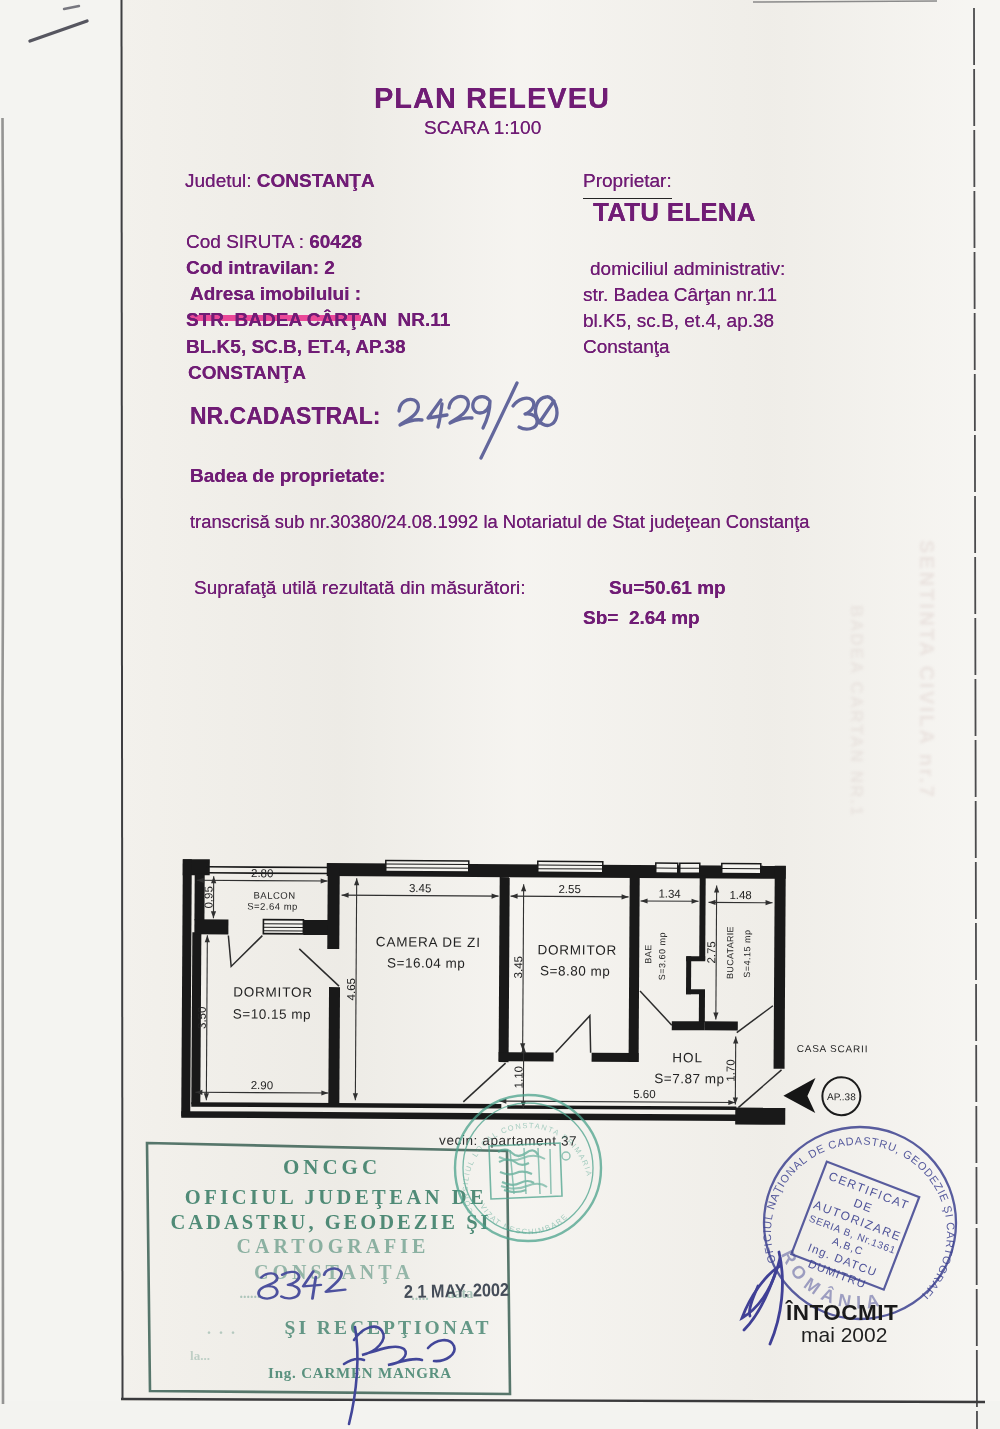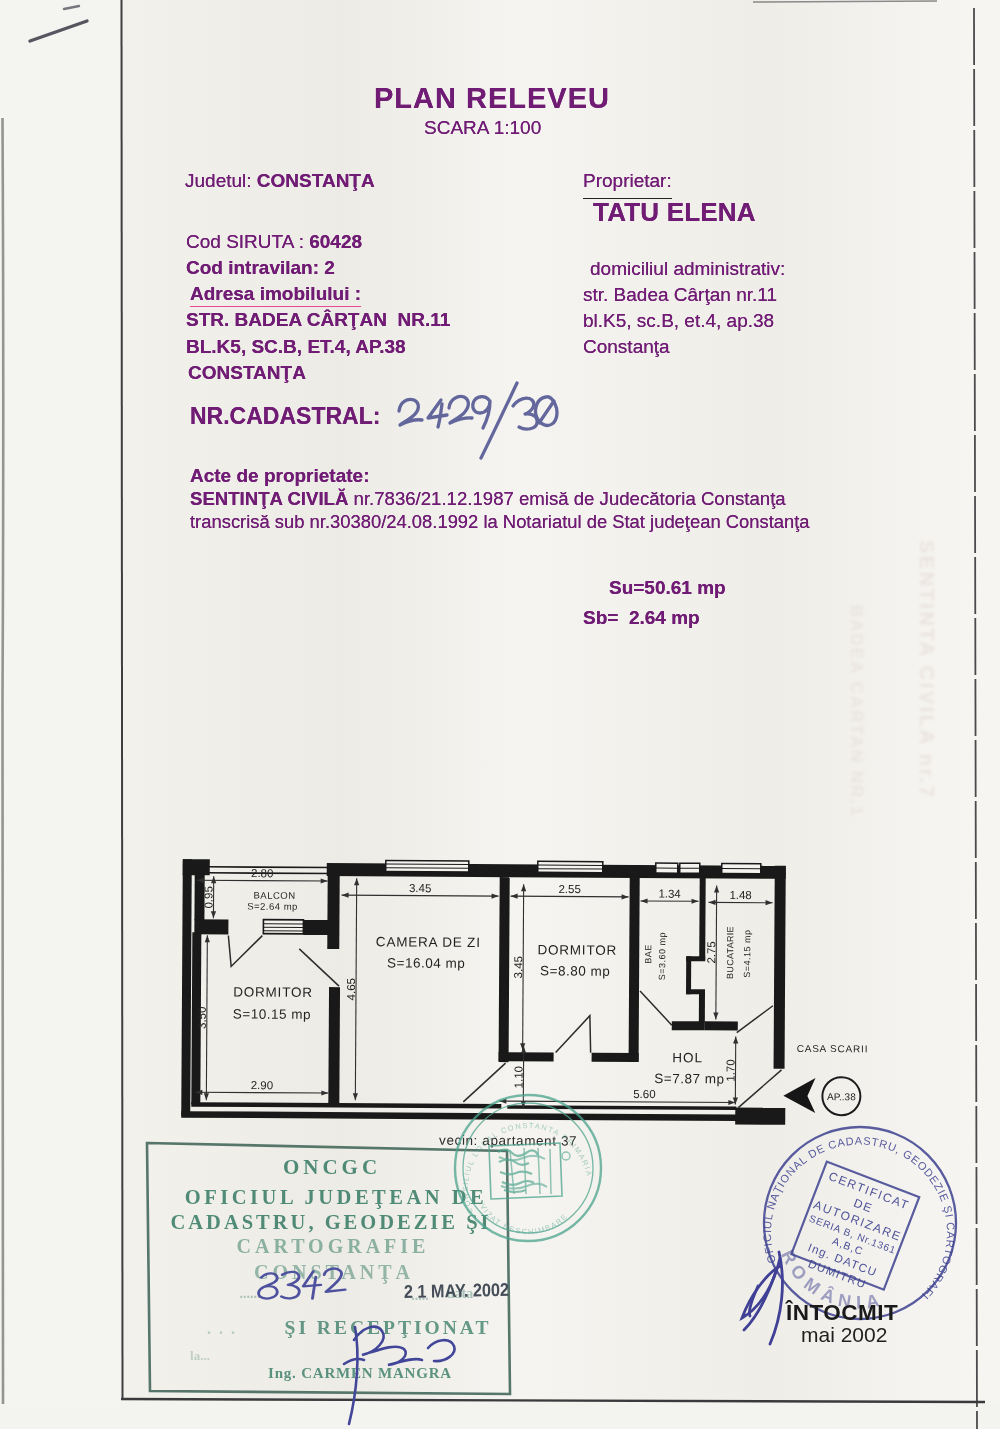--- a/index.html
+++ b/index.html
@@ -24,21 +24,21 @@
 
   <div class="t" style="left:424px;top:118px;font-size:19px;">SCARA 1:100</div>
 
   <div class="t" style="left:185px;top:171px;font-size:19px;">Judetul: <span class="b">CONSTANŢA</span></div>
 
 
   <div class="t" style="left:186px;top:232px;font-size:19px;">Cod SIRUTA : <span class="b">60428</span></div>
 
   <div class="t b" style="left:186px;top:258px;font-size:19px;">Cod intravilan: 2</div>
 
-  <div class="t b" style="left:190px;top:284px;font-size:19px;border-bottom:1px solid #ec4899;padding-bottom:1px;">Adresa imobilului :</div>
+  <div class="t b" style="left:190px;top:284px;font-size:19px;border-bottom:6px solid #ec4899;padding-bottom:10px;">Adresa imobilului :</div>
 
   <div class="t b" style="left:186px;top:310px;font-size:19px;">STR. BADEA CÂRŢAN&nbsp; NR.11</div>
 
   <div class="t b" style="left:186px;top:337px;font-size:19px;">BL.K5, SC.B, ET.4, AP.38</div>
 
   <div class="t b" style="left:188px;top:363px;font-size:19px;">CONSTANŢA</div>
 
   <div class="t" style="left:583px;top:171px;font-size:19px;border-bottom:1.5px solid #222;padding-bottom:6px;">Proprietar:</div>
 
   <div class="t b" style="left:570px;top:198px;font-size:26px;letter-spacing:0.2px;margin-left:23px;">TATU ELENA</div>
@@ -46,26 +46,26 @@
   <div class="t" style="left:590px;top:259px;font-size:19px;">domiciliul administrativ:</div>
 
   <div class="t" style="left:583px;top:285px;font-size:19px;">str. Badea Cârţan nr.11</div>
 
   <div class="t" style="left:583px;top:311px;font-size:19px;">bl.K5, sc.B, et.4, ap.38</div>
 
   <div class="t" style="left:583px;top:337px;font-size:19px;">Constanţa</div>
 
   <div class="t b" style="left:190px;top:404px;font-size:23px;">NR.CADASTRAL:</div>
 
-  <div class="t b" style="left:190px;top:466px;font-size:19px;">Acte de proprietate:</div>
-
-  <div class="t" style="left:190px;top:489px;font-size:18.6px;"><span class="b">SENTINŢA CIVILĂ</span> nr.7836/21.12.1987 emisă de Judecătoria Constanţa</div>
+  <div class="t b" style="left:190px;top:466px;font-size:19px;">Badea de proprietate:</div>
+
 
   <div class="t" style="left:190px;top:512px;font-size:18.4px;">transcrisă sub nr.30380/24.08.1992 la Notariatul de Stat judeţean Constanţa</div>
 
+  <div class="t" style="left:194px;top:578px;font-size:19px;">Suprafaţă utilă rezultată din măsurători:</div>
   <div class="t b" style="left:585px;top:578px;font-size:19px;margin-left:24px;">Su=50.61 mp</div>
 
   <div class="t b" style="left:583px;top:608px;font-size:19px;">Sb=&nbsp; 2.64 mp</div>
 
   <svg width="1000" height="1429" viewBox="0 0 1000 1429">
     <defs>
         <filter id="blur2" x="-30%" y="-30%" width="160%" height="160%">
           <feGaussianBlur stdDeviation="1.6"></feGaussianBlur>
         </filter>
         <filter id="blur04" x="-20%" y="-20%" width="140%" height="140%">

